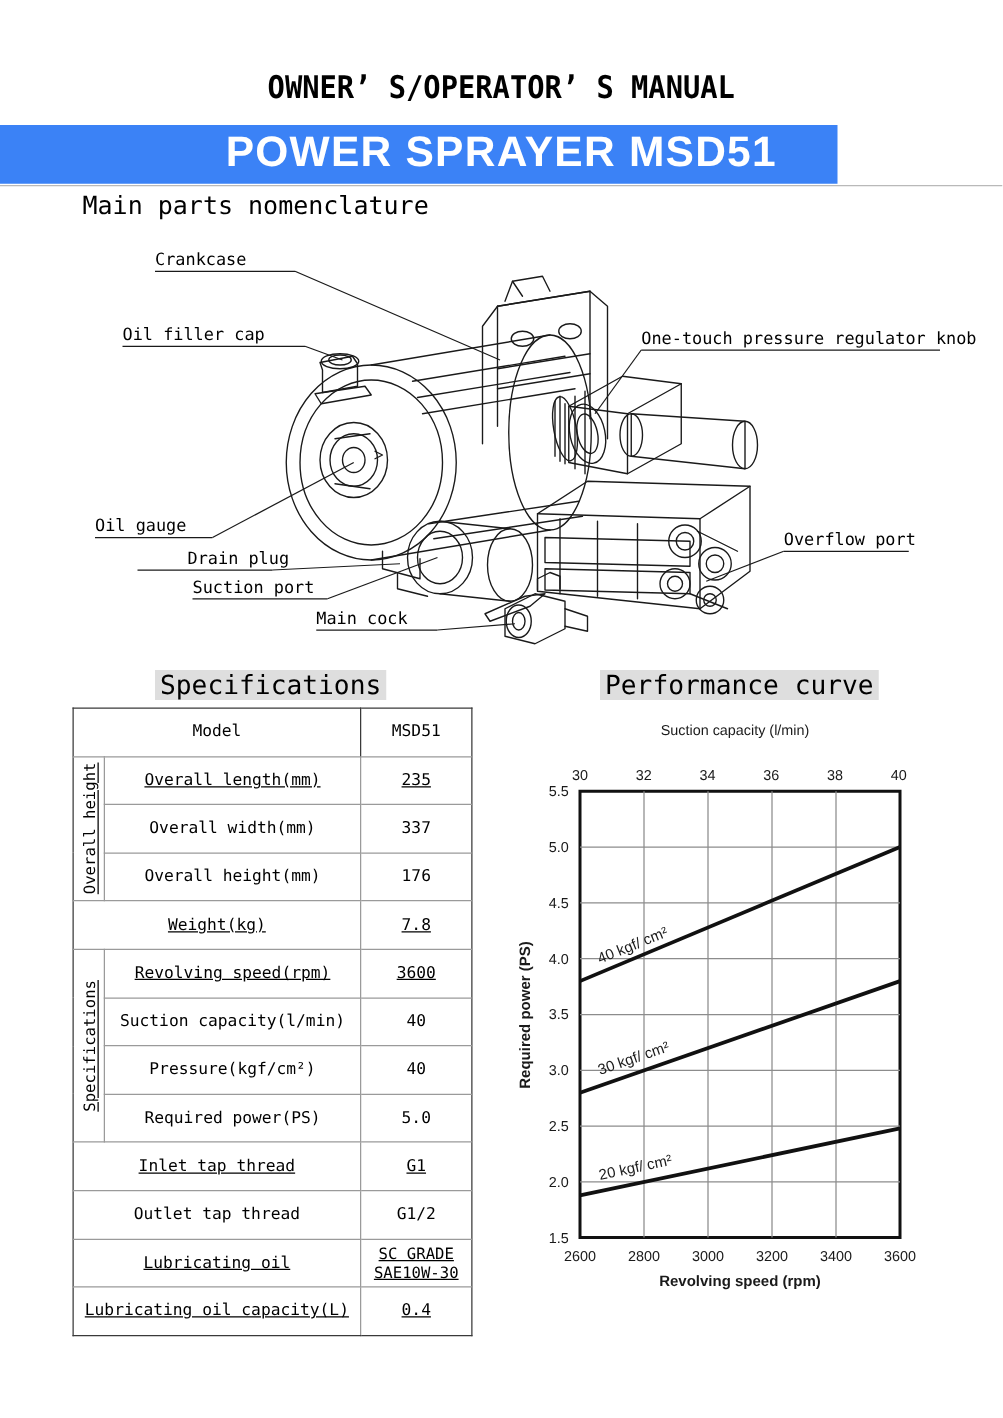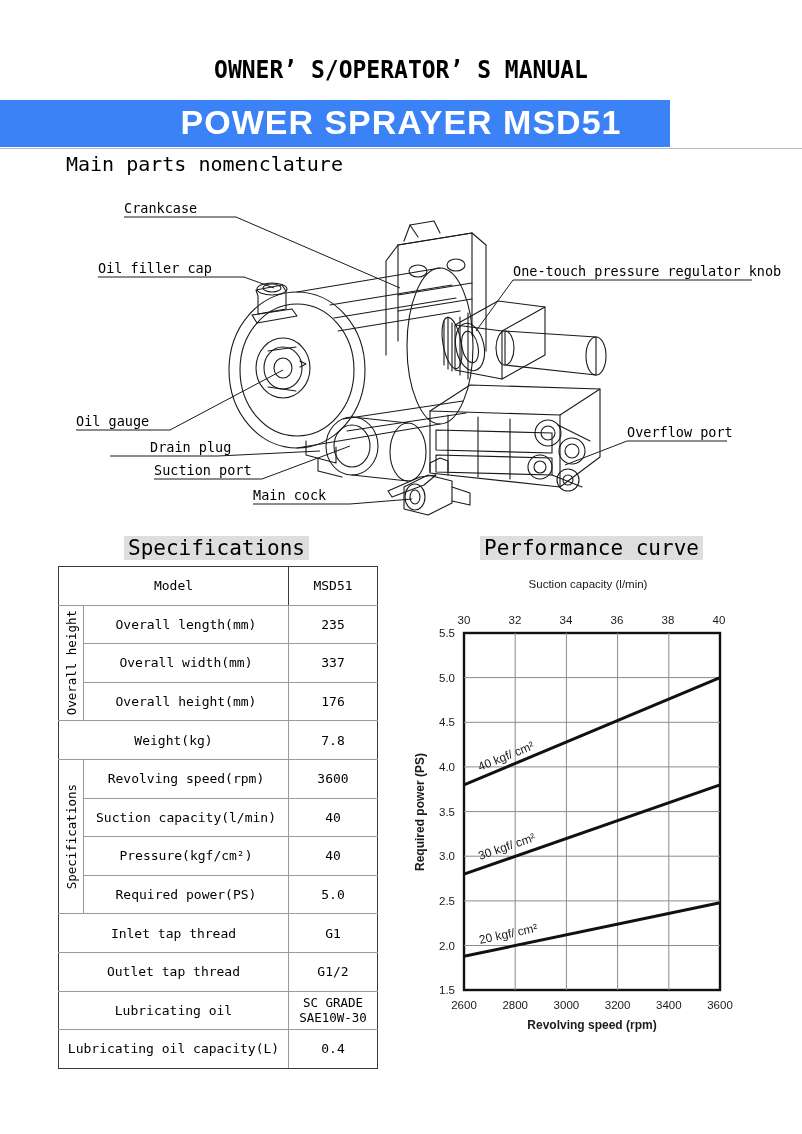--- a/index.html
+++ b/index.html
@@ -58,21 +58,21 @@
     font-family:"DejaVu Sans Mono", monospace;font-size:13px;
   }
   table.spec td{
     border:1px solid #9a9a9a;text-align:center;vertical-align:middle;
     padding:0;height:37.6px;
   }
   table.spec td.outer-t{border-top:1.6px solid #3a3a3a;}
   table.spec td.outer-b{border-bottom:1.6px solid #3a3a3a;margin-left:12px;}
   table.spec td.outer-l{border-left:1.6px solid #3a3a3a;}
   table.spec td.outer-r{border-right:1.6px solid #3a3a3a;}
-  table.spec td.strong-t{border-top:1.3px solid #3a3a3a;}
+  table.spec td.strong-t{border-top:1.3px solid #3a3a3a;text-decoration:underline;}
   table.spec td.valcol{width:88px;border-left:1.3px solid #4a4a4a;}
   table.spec td.rot{
     width:24px;padding:0;
   }
   .rotbox{
     writing-mode:vertical-rl;transform:rotate(180deg);
     font-size:12.5px;white-space:nowrap;margin:0 auto;
   }
   .twoline{line-height:1.22;font-size:12.5px;}
   .note{

